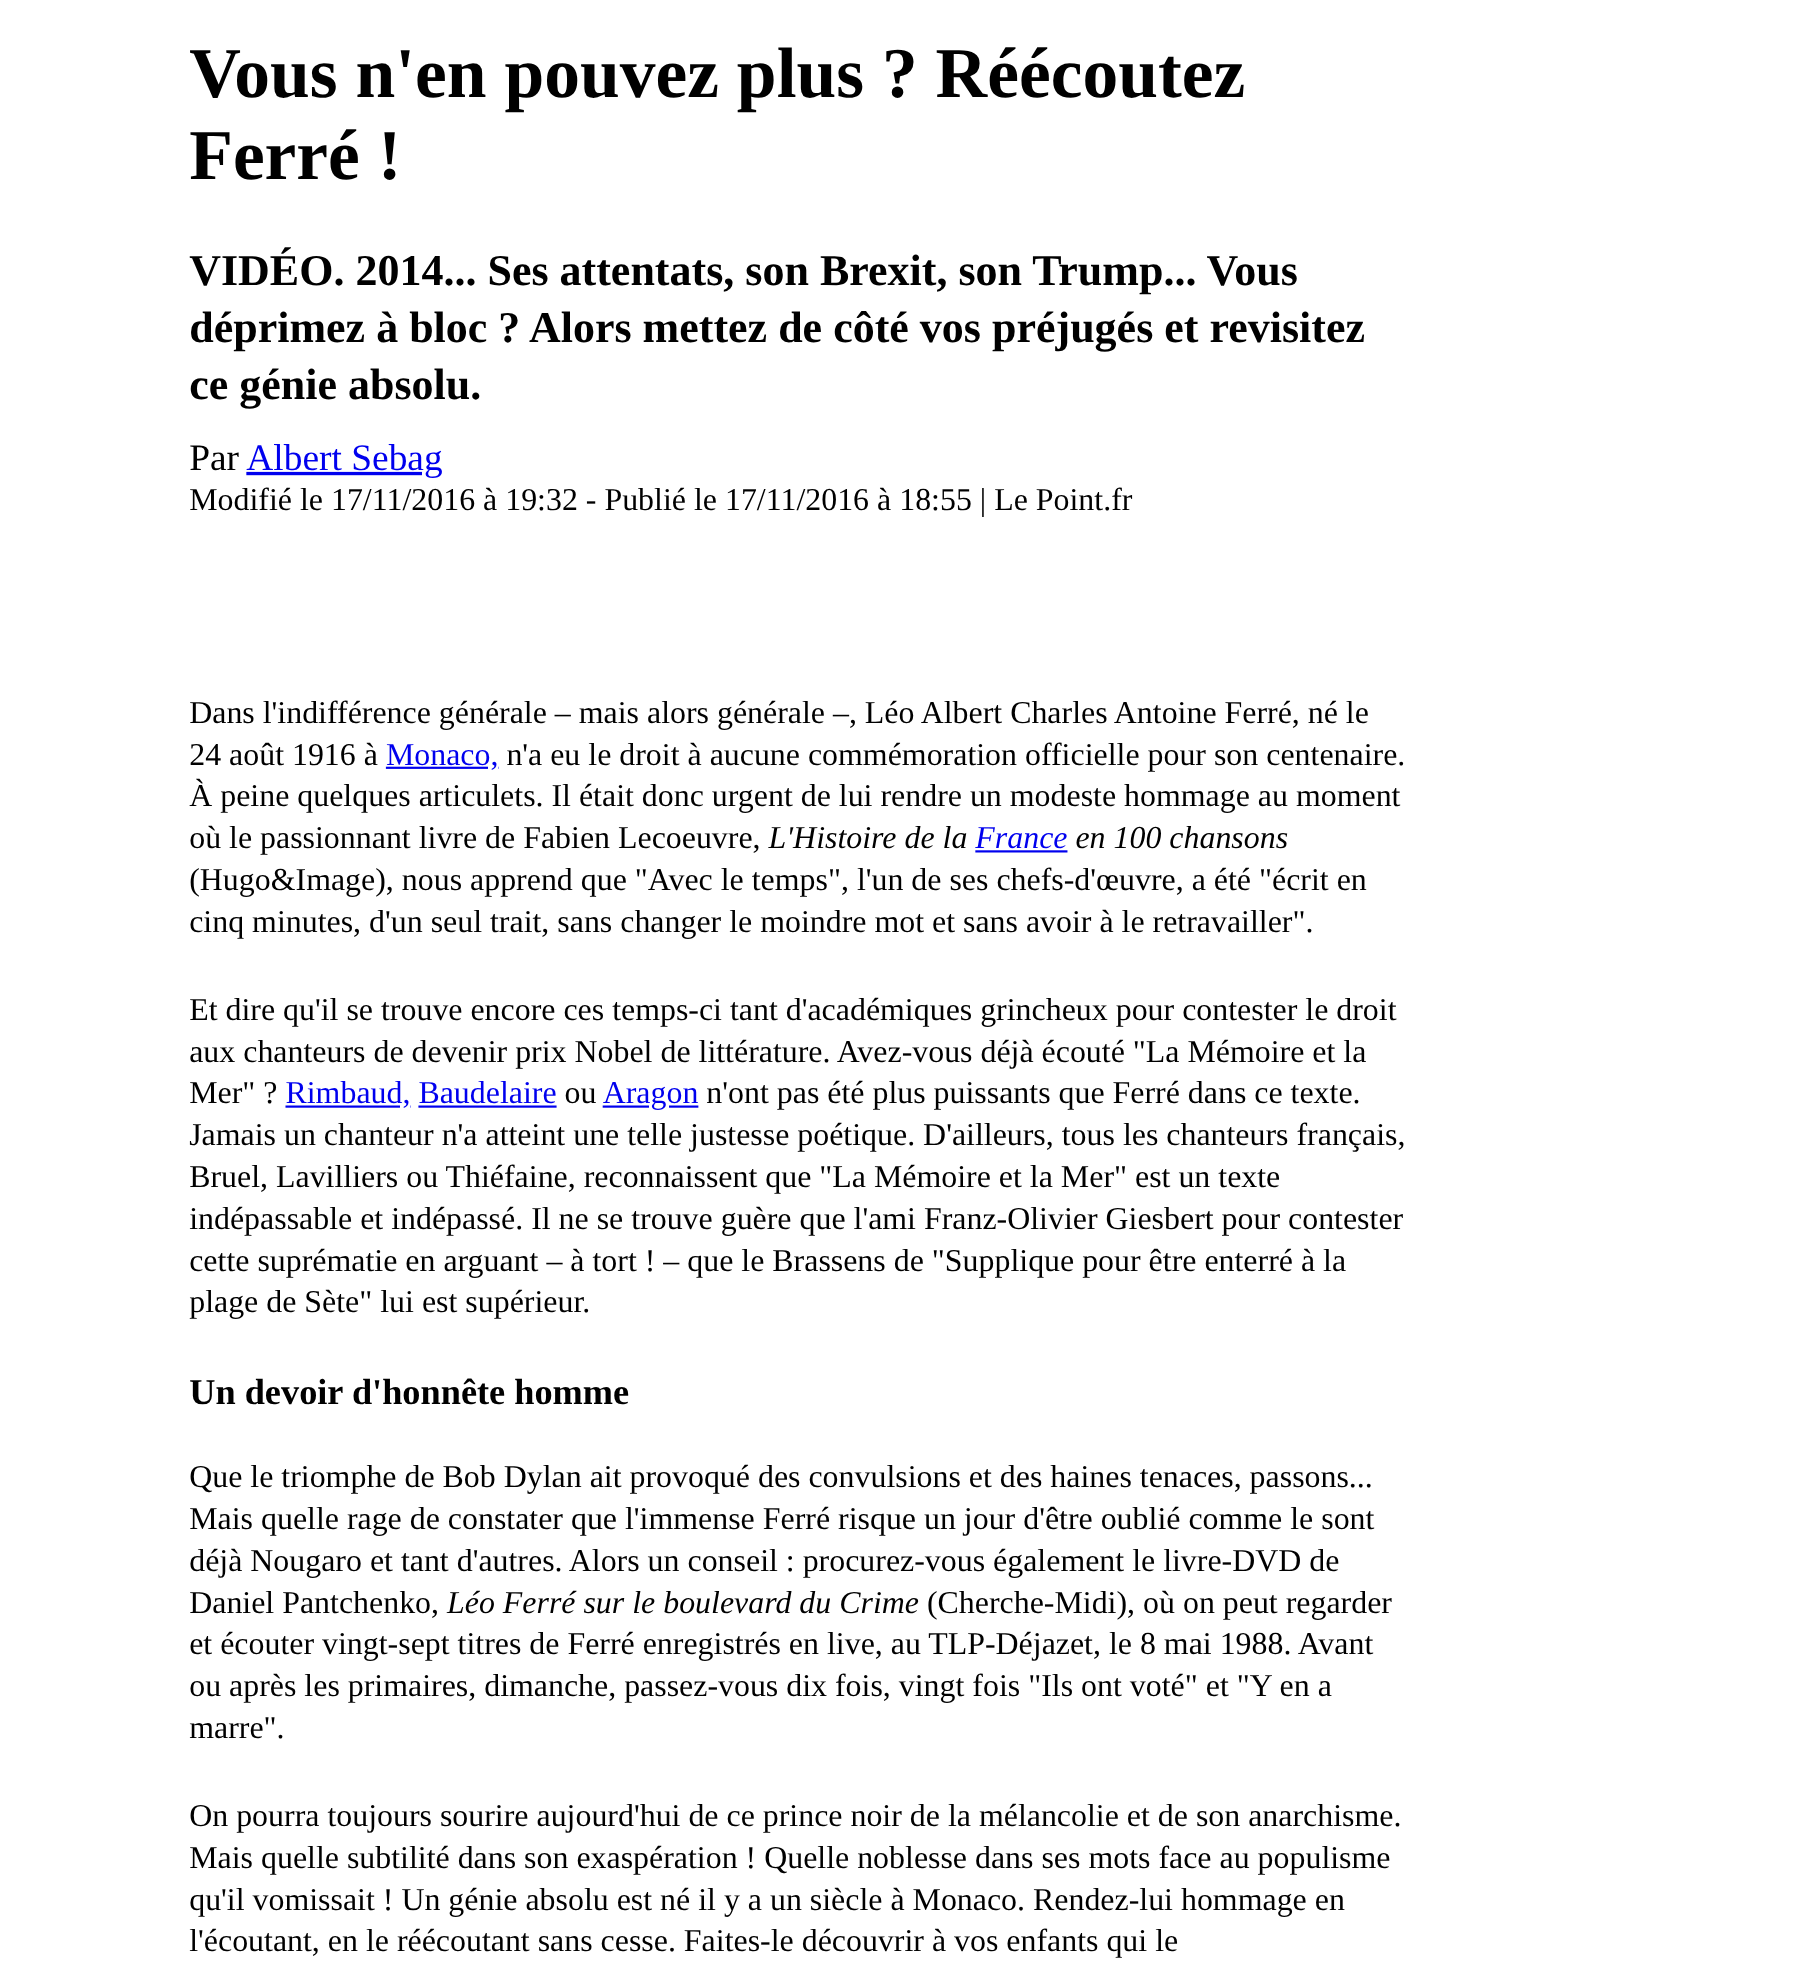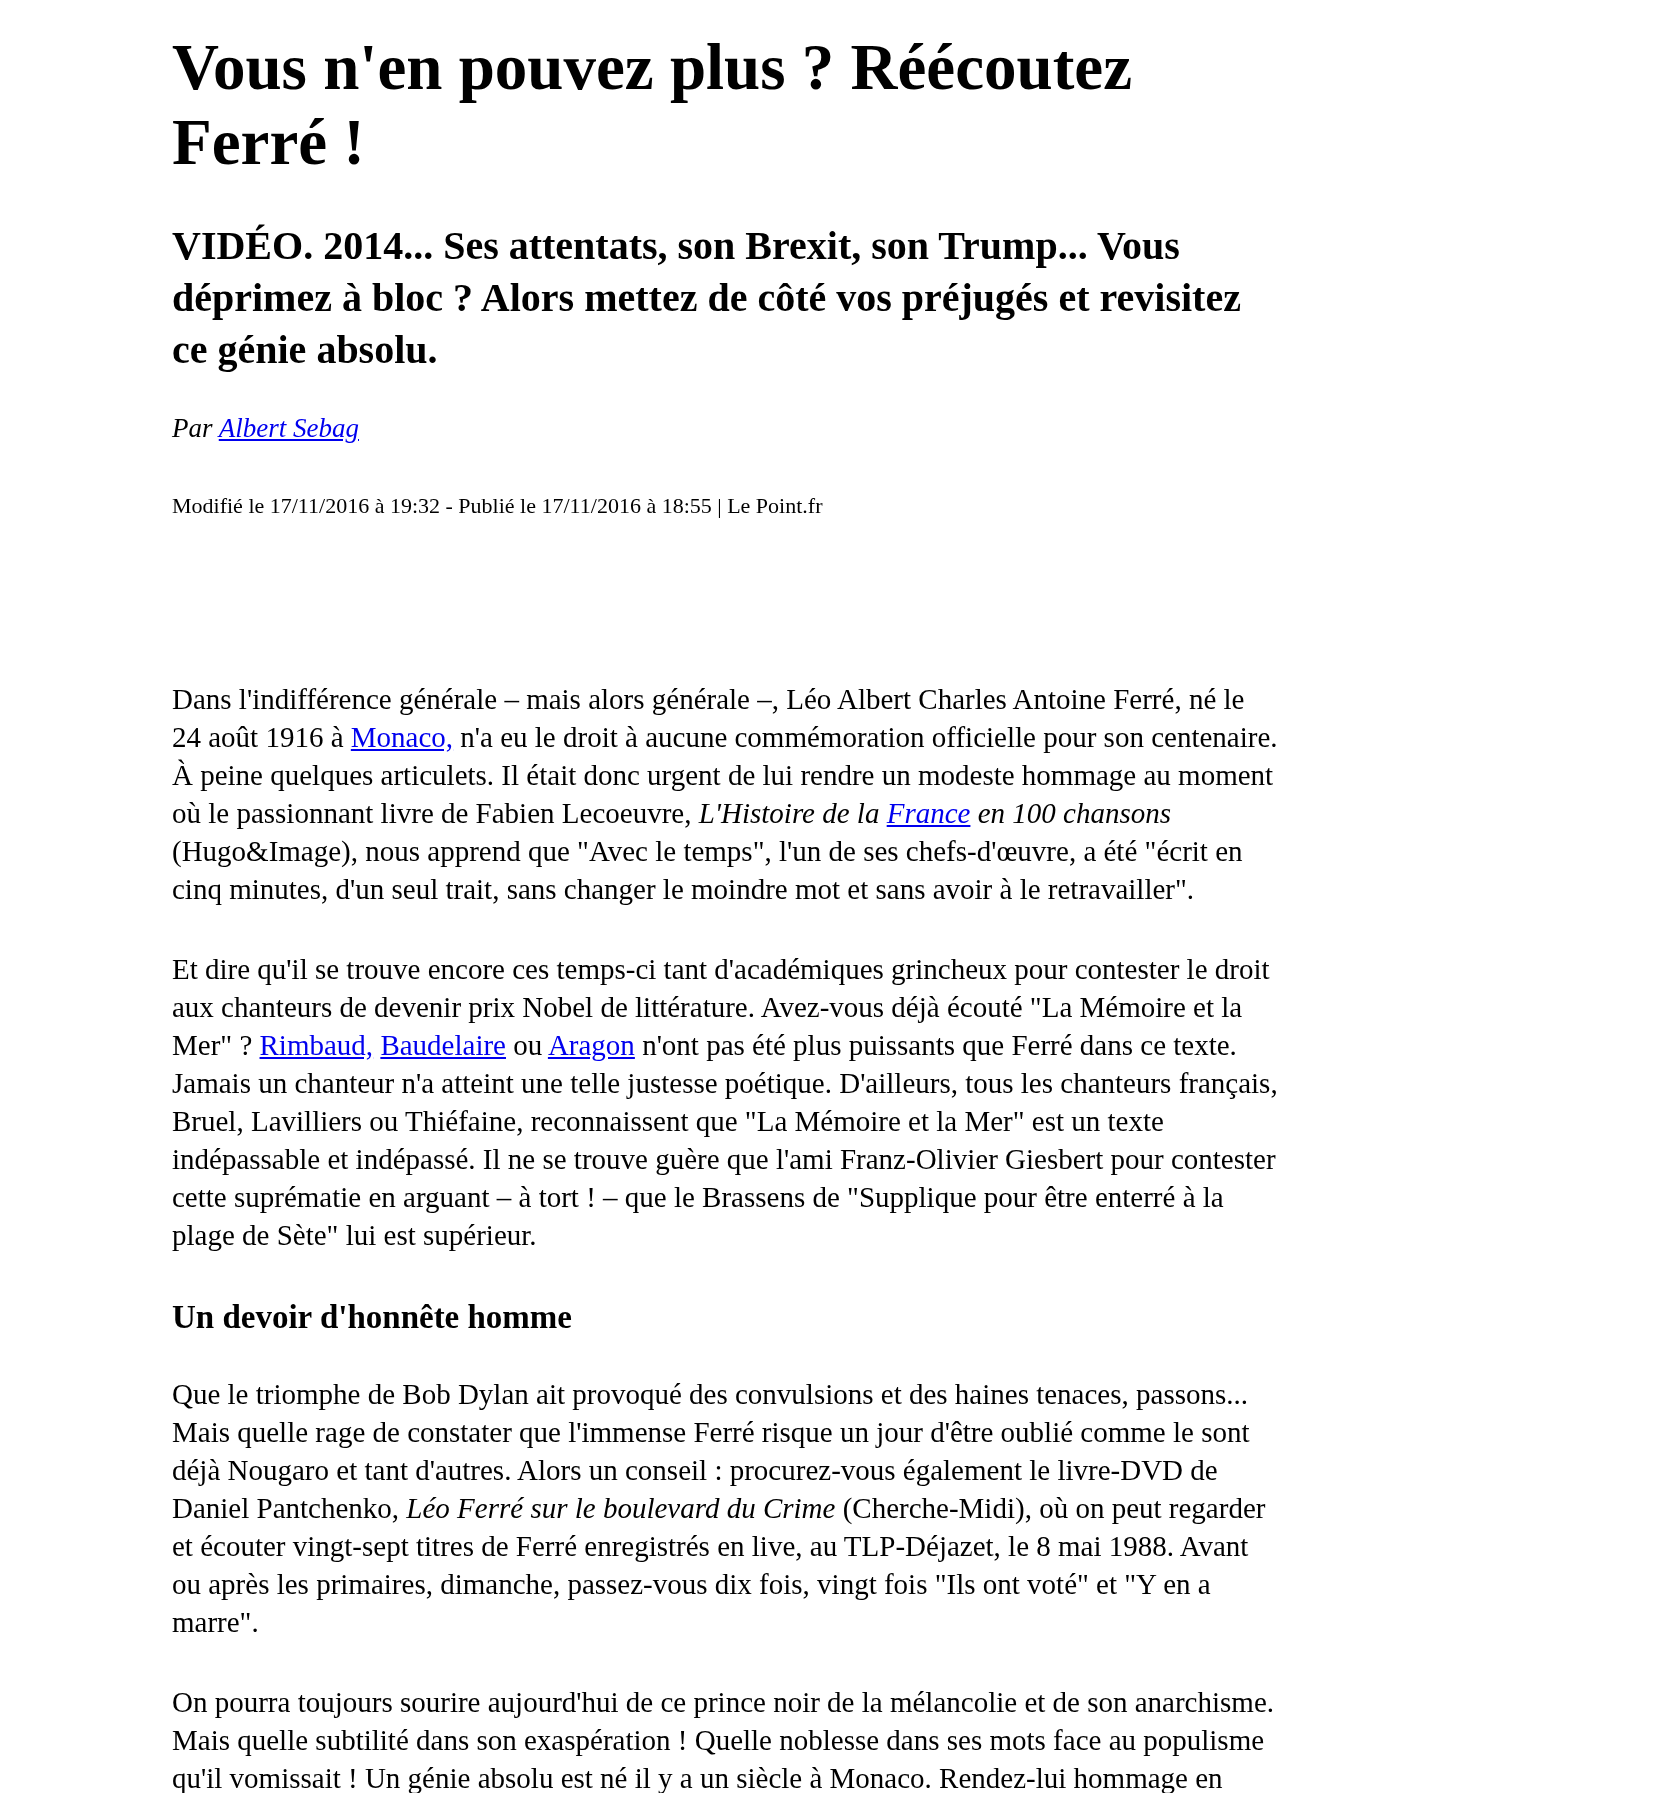--- a/index.html
+++ b/index.html
@@ -30,29 +30,27 @@
     margin: 0;
     padding: 0;
   }
   .standfirst {
     font-size: 40px;
     line-height: 52px;
     font-weight: bold;
     margin-top: 40px;
   }
   .byline {
-    font-size: 27px;
+    font-size: 34px;
     line-height: 38px;
-    margin-top: 33px;
-    font-style: italic;
+    margin-top: 22px;
   }
   .dateline {
-    font-size: 22px;
+    font-size: 29px;
     line-height: 38px;
-    margin-top: 40px;
   }
   .media-spacer {
     height: 155px;
   }
   p.body-p {
     font-size: 29px;
     line-height: 38px;
     margin: 0 0 42px 0;
     padding: 0;
     font-family: Liberation Serif, serif;

